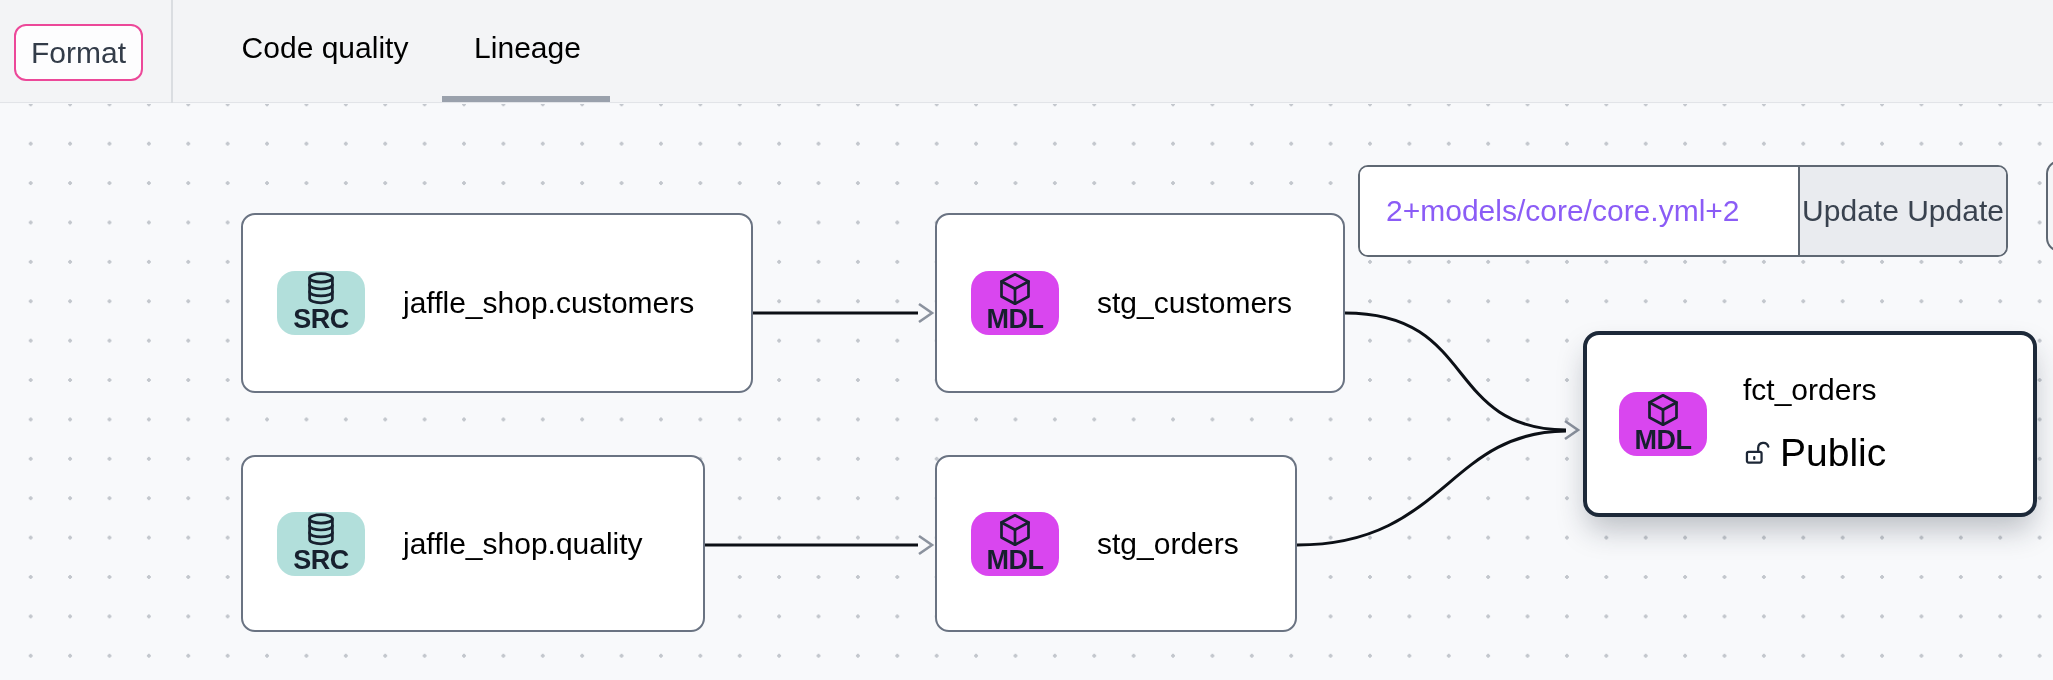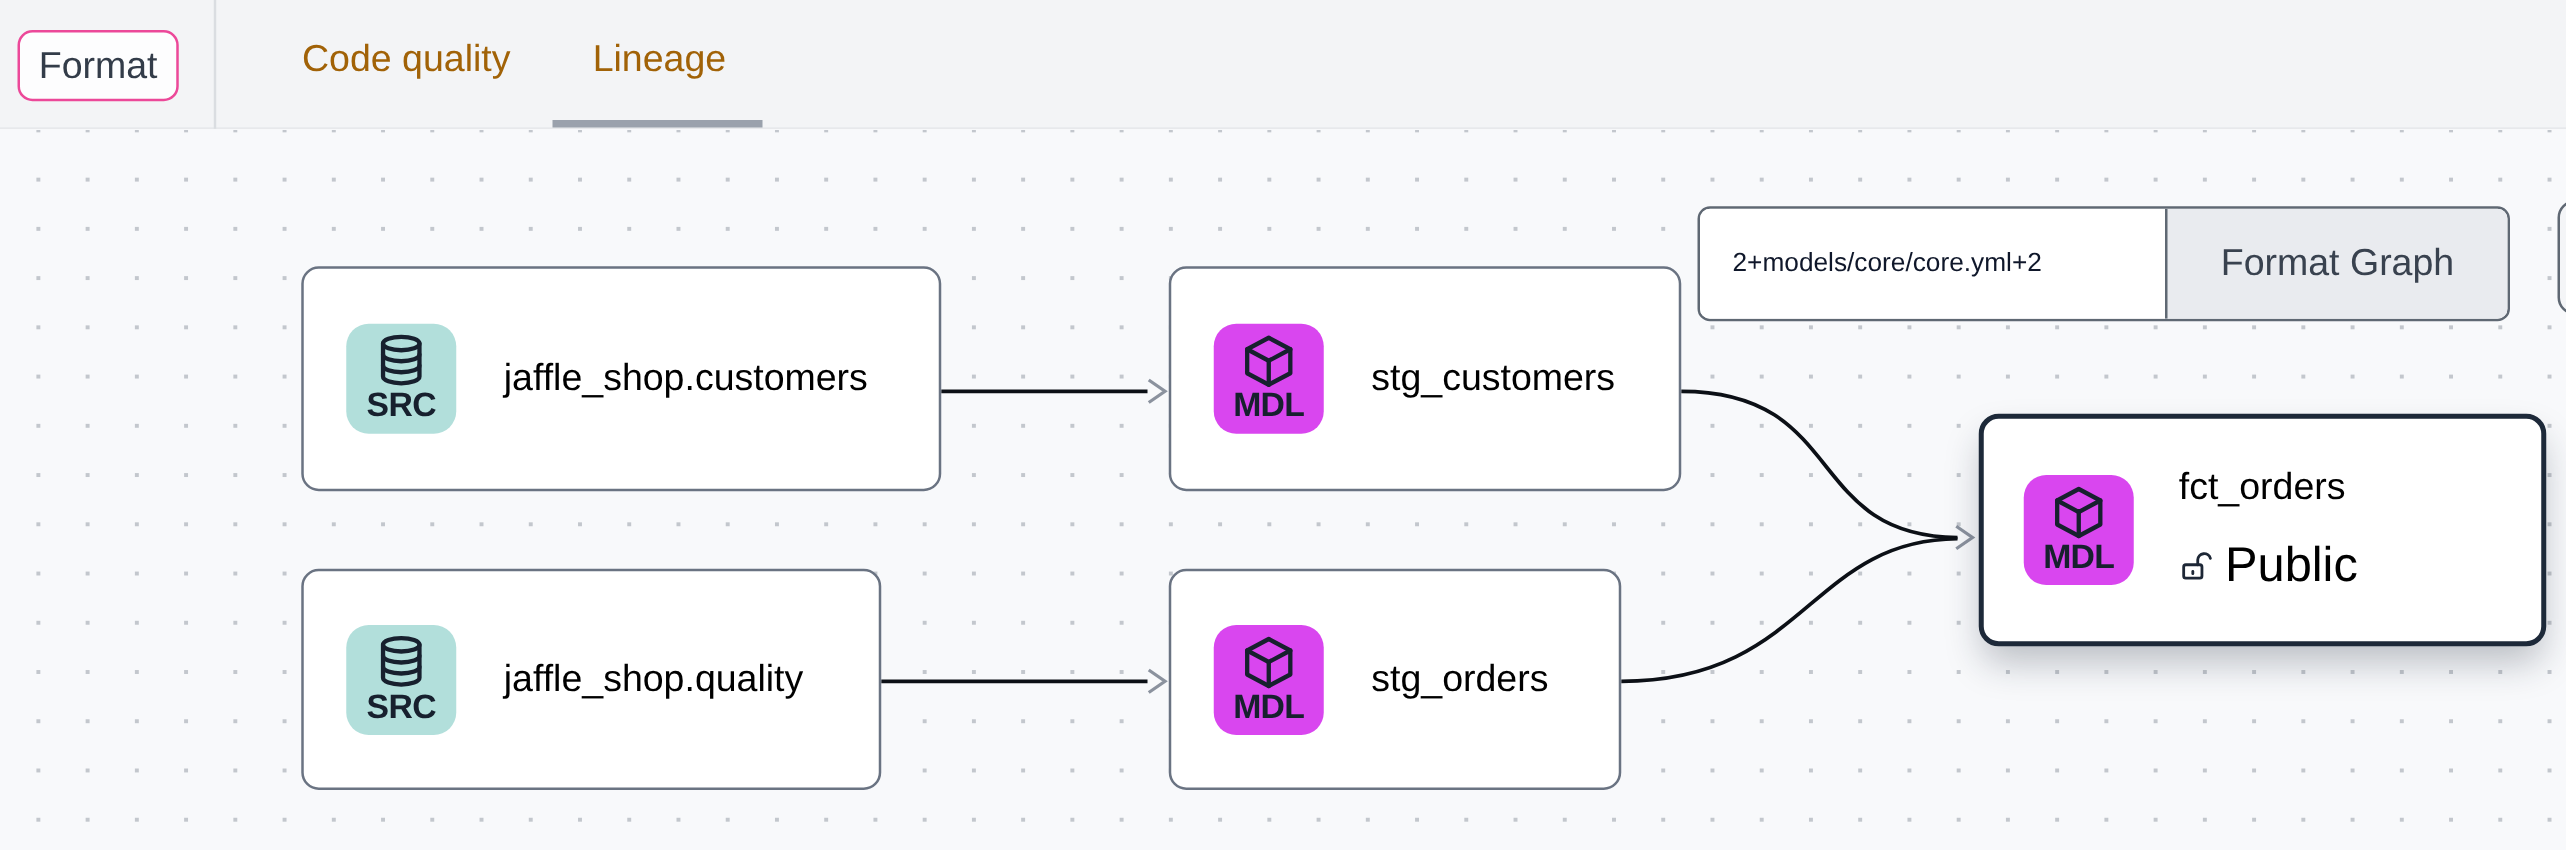--- a/index.html
+++ b/index.html
@@ -8,21 +8,21 @@
 
   
   .header { position:absolute; left:0; top:0; width:2053px; height:103px;
     background:#f3f4f6; border-bottom:1px solid #e2e4e8; z-index:5; }
   .format-btn { position:absolute; left:14px; top:24px; width:129px; height:57px;
     background:#fdfdfe; border:2px solid #ec4899; border-radius:12px;
     font-size:30px; color:#333c49; display:flex; align-items:center; justify-content:center;
     cursor:pointer; }
   .header-divider { position:absolute; left:171px; top:0; width:2px; height:103px; background:#dadde1; }
   .tab { position:absolute; top:0; height:96px; display:flex; align-items:center;
-    justify-content:center; font-size:30px; color:#a16207; cursor:pointer; }
+    justify-content:center; font-size:30px; color:#000000; cursor:pointer; }
   .tab-codequality { left:223px; width:204px; }
   .tab-lineage { left:457px; width:141px; }
   .tab-underline { position:absolute; left:442px; top:96px; width:168px; height:6px;
     background:#9aa1ac; }
 
   
   .canvas { position:absolute; left:0; top:104px; width:2053px; height:576px;
     background-color:#f8f9fb;
     background-image:radial-gradient(circle, #c3c7cd 1.8px, transparent 1.9px);
     background-size:39.4px 39.4px; background-position:11px 20px; }
@@ -37,42 +37,42 @@
     border-radius:14px; display:flex; align-items:center; gap:38px;
     padding-left:34px; z-index:2; cursor:pointer; }
   .node-customers { left:241px; top:213px; width:512px; height:180px; }
   .node-stg-customers { left:935px; top:213px; width:410px; height:180px; }
   .node-orders { left:241px; top:455px; width:464px; height:177px; }
   .node-stg-orders { left:935px; top:455px; width:362px; height:177px; }
   .node-fct-orders { left:1583px; top:331px; width:454px; height:186px;
     border:4px solid #1d2939; border-radius:16px; padding-left:32px; gap:36px;
     box-shadow:0 16px 30px -4px rgba(25,35,55,0.28); }
 
-  .badge { width:88px; height:88px; border-radius:18px; flex:0 0 auto;
+  .badge { width:88px; height:64px; border-radius:18px; flex:0 0 auto;
     display:flex; flex-direction:column; align-items:center; justify-content:center; }
   .badge-src { background:#b2dfdb; }
   .badge-mdl { background:#d946ef; }
   .badge svg { width:46px; height:46px; stroke:#17202e; fill:none;
     stroke-width:1.8; stroke-linecap:round; stroke-linejoin:round; }
   .badge-label { font-size:27px; font-weight:600; color:#17202e;
     letter-spacing:-0.5px; margin-top:-3px; }
 
   .node-label { font-size:30px; color:#000000; white-space:nowrap; }
   .node-text-col { display:flex; flex-direction:column; gap:24px; }
   .public-row { display:flex; align-items:center; gap:10px; font-size:39px; color:#000000;text-align:center; }
   .public-row svg { width:27px; height:27px; stroke:#1d2736; fill:none;
     stroke-width:2; stroke-linecap:round; stroke-linejoin:round; }
 
   
   .selector-group { position:absolute; left:1358px; top:165px; width:650px; height:92px;
     border:2px solid #5f6873; border-radius:10px; display:flex; overflow:hidden;
     z-index:3; background:#ffffff; }
-  .selector-input { width:372px; height:100%; border:none; outline:none;
+  .selector-input { width:438px; height:100%; border:none; outline:none;
     background:#ffffff; font-family:"Liberation Sans",sans-serif;
-    font-size:21px; color:#0f172a; padding:0 0 0 26px; }
+    font-size:30px; color:#8b5cf6; padding:0 0 0 26px; }
   .update-graph-btn { flex:1; background:#e9ebef; border:none;
     border-left:2px solid #5f6873; font-family:"Liberation Sans",sans-serif;
     font-size:30px; color:#39424f; display:flex; align-items:center;
     justify-content:center; cursor:pointer; }
   .clipped-btn { position:absolute; left:2046px; top:160px; width:44px; height:92px;
     border:2px solid #5f6873; border-radius:14px; background:#f4f5f7; z-index:3; }
 </style>
 </head>
 <body>
 
@@ -91,21 +91,21 @@
   <div class="header-divider"></div>
   <div class="tab tab-codequality">Code quality</div>
   <div class="tab tab-lineage">Lineage</div>
   <div class="tab-underline"></div>
 </div>
 
 <div class="canvas"></div>
 
 <div class="selector-group">
   <input class="selector-input" type="text" value="2+models/core/core.yml+2" style="">
-  <button class="update-graph-btn">Format Graph</button>
+  <button class="update-graph-btn">Update Update</button>
 </div>
 <div class="clipped-btn"></div>
 
 <div class="node node-customers">
   <div class="badge badge-src">
     <svg viewBox="0 0 24 24">
       <ellipse cx="12" cy="4.6" rx="7.6" ry="2.8"></ellipse>
       <path d="M4.4 4.6 v4.6 c0 1.55 3.4 2.8 7.6 2.8 s7.6 -1.25 7.6 -2.8 v-4.6"></path>
       <path d="M4.4 9.2 v4.6 c0 1.55 3.4 2.8 7.6 2.8 s7.6 -1.25 7.6 -2.8 v-4.6"></path>
       <path d="M4.4 13.8 v4.6 c0 1.55 3.4 2.8 7.6 2.8 s7.6 -1.25 7.6 -2.8 v-4.6"></path>

